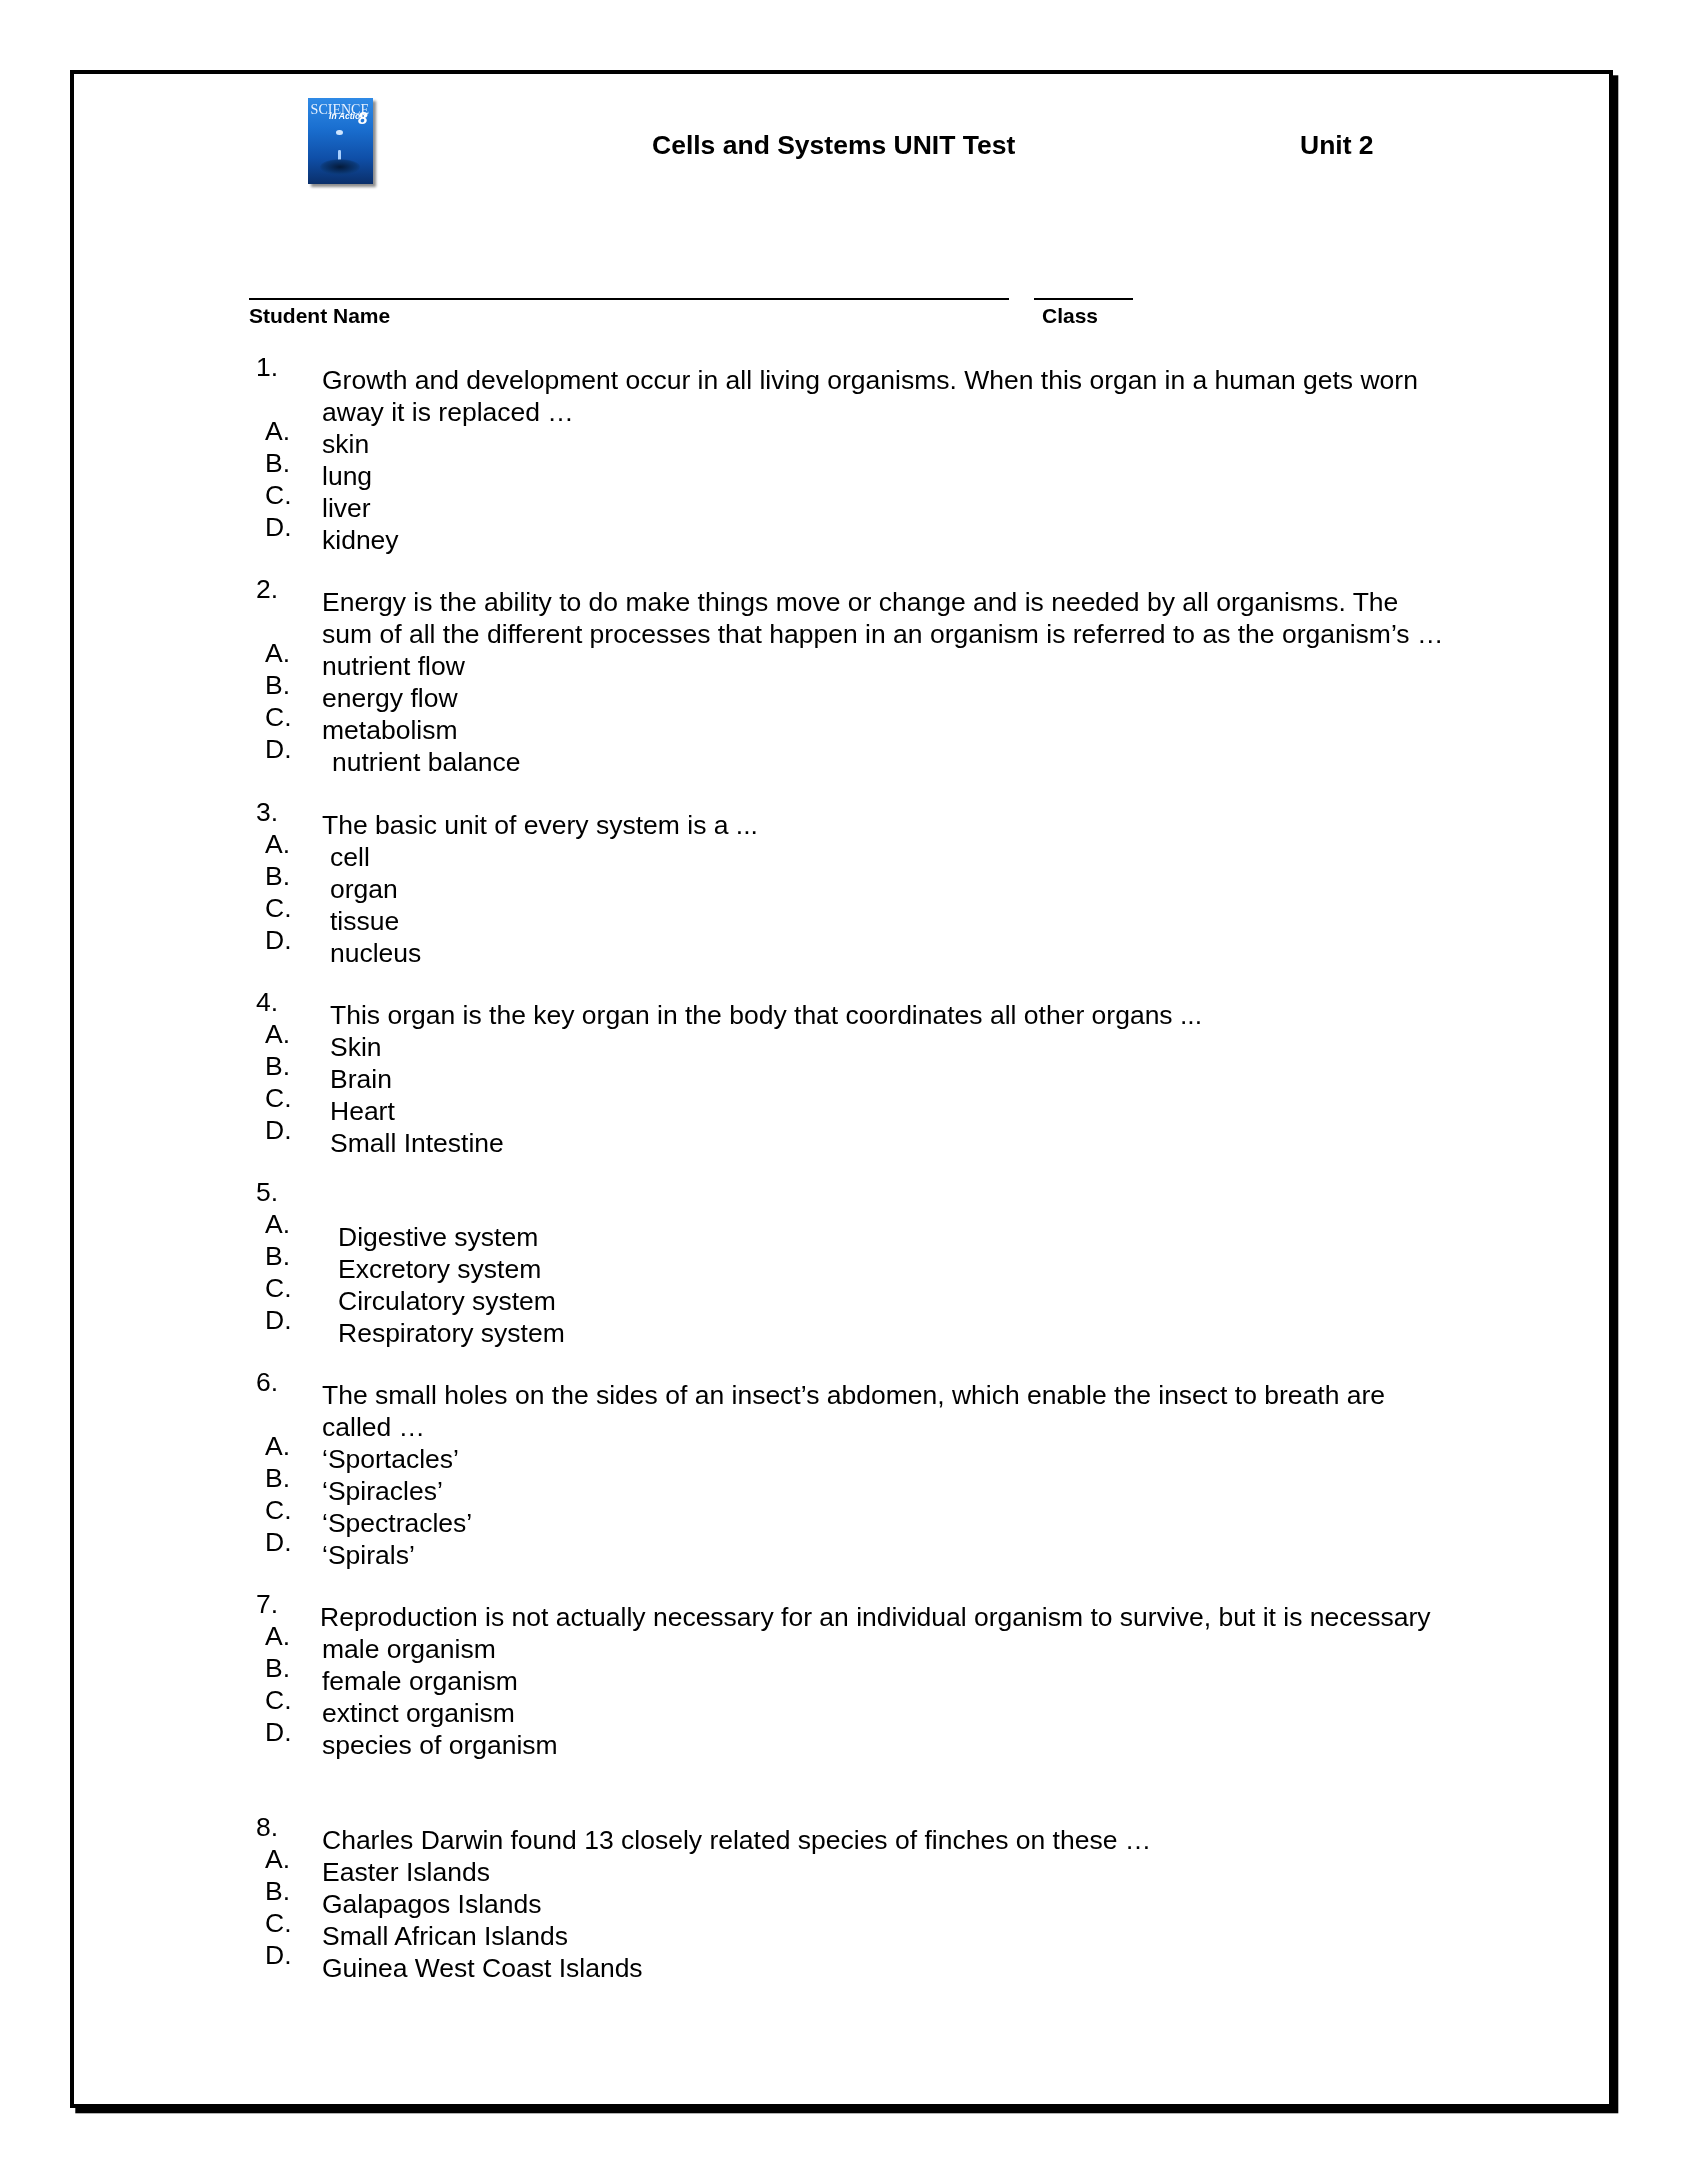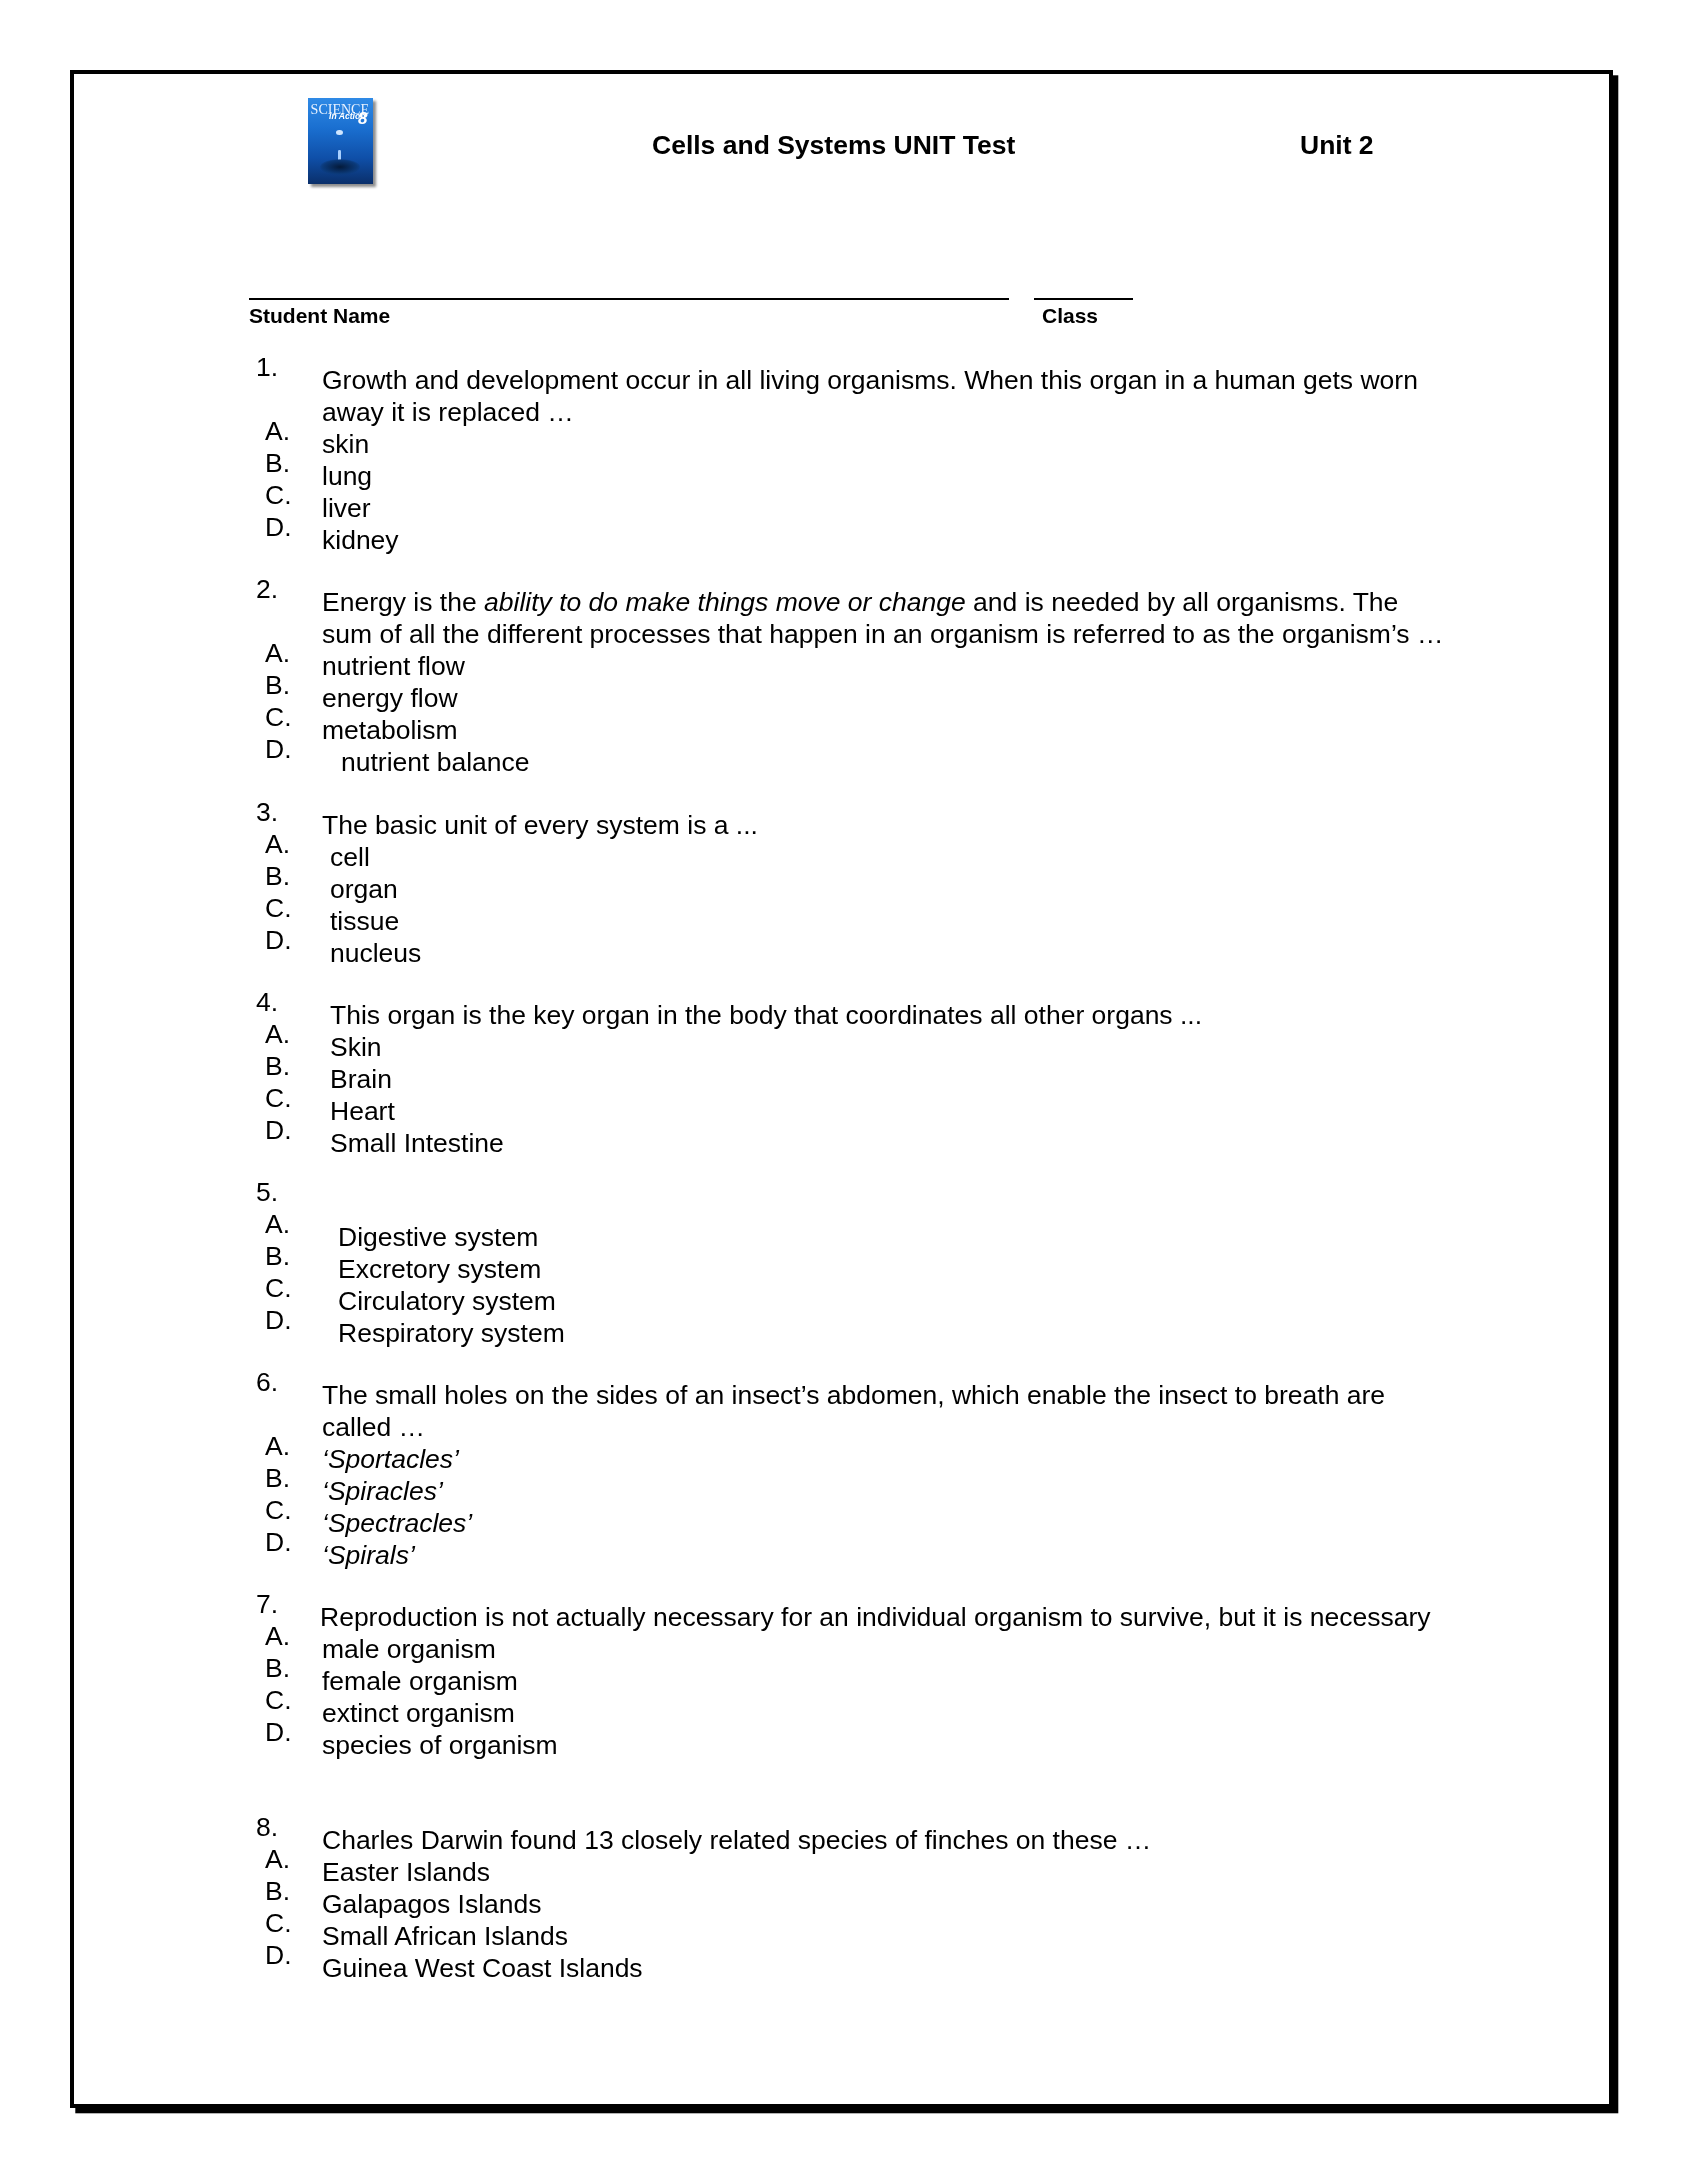--- a/index.html
+++ b/index.html
@@ -25,21 +25,21 @@
   .title { position:absolute; left:652px; top:130px; font-size:26.5px; font-weight:bold; }
   .unit { position:absolute; left:1300px; top:130px; font-size:26.5px; font-weight:bold; }
   .name-line { position:absolute; left:249px; top:298px; width:760px; height:2px; background:#000; }
   .class-line { position:absolute; left:1034px; top:298px; width:99px; height:2px; background:#000; }
   .name-label { position:absolute; left:249px; top:304px; font-size:21px; font-weight:bold; }
   .class-label { position:absolute; left:1042px; top:304px; font-size:21px; font-weight:bold; }
   .q { position:absolute; left:0; width:1687px; font-size:26.5px; line-height:32px; }
   .row { position:relative; height:32px; white-space:nowrap; }
   .num { position:absolute; }
   .txt { position:absolute;margin-top:13px; }
-  .it { font-style:italic; }
+  .it { }
 </style>
 </head>
 <body>
 
 <div class="frame"></div>
 
 <div class="logo">
   <span class="lt1">SCIENCE</span>
   <span class="lt2">in Action</span>
   <span class="lt3">8</span>
@@ -97,21 +97,21 @@
   <div class="row">
       <span class="num" style="left:265px">B.</span>
       <span class="txt" style="left:322px">energy flow</span>
     </div>
   <div class="row">
       <span class="num" style="left:265px">C.</span>
       <span class="txt" style="left:322px">metabolism</span>
     </div>
   <div class="row">
       <span class="num" style="left:265px">D.</span>
-      <span class="txt" style="left:341px">nutrient balance</span>
+      <span class="txt" style="left:332px">nutrient balance</span>
     </div>
 </div>
 
 <div class="q" style="top:796px;">
   <div class="row">
       <span class="num" style="left:256px">3.</span>
       <span class="txt" style="left:322px">The basic unit of every system is a ...</span>
     </div>
   <div class="row">
       <span class="num" style="left:265px">A.</span>

